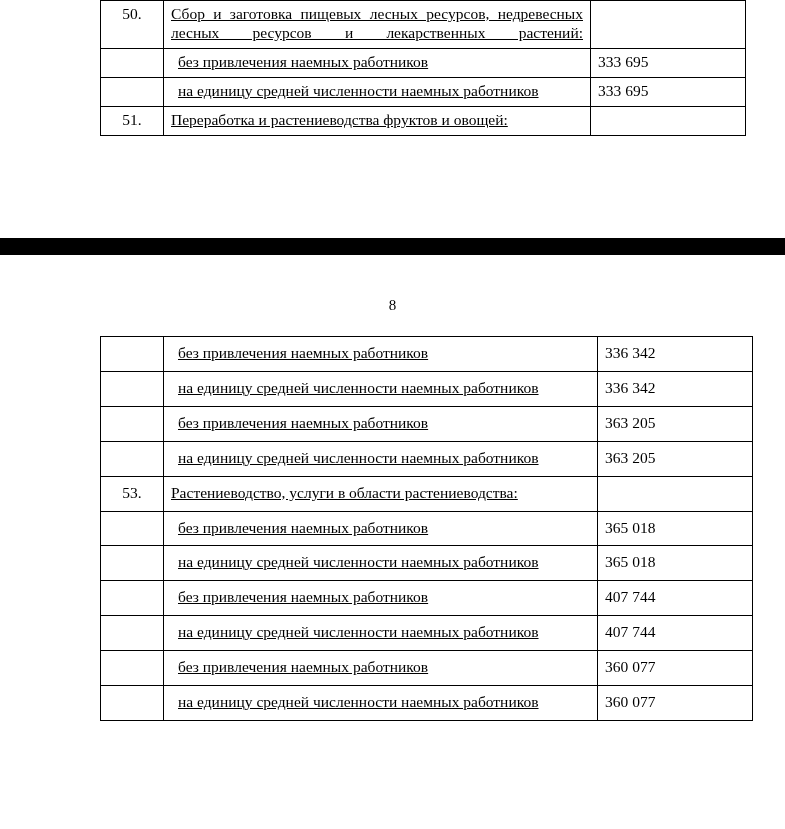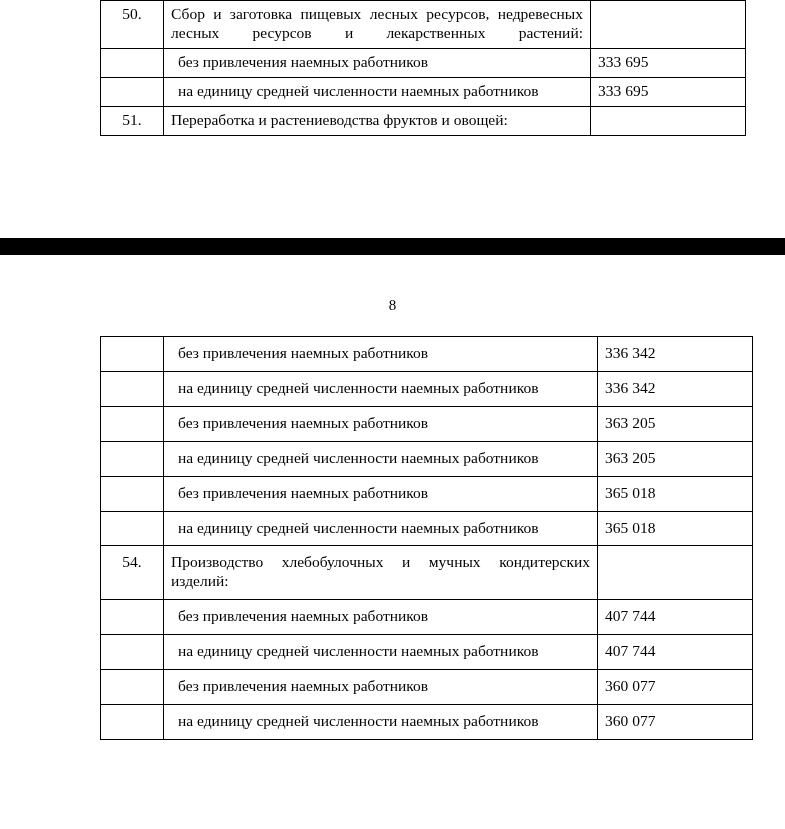--- a/index.html
+++ b/index.html
@@ -32,20 +32,21 @@
     font-size: 15.5px;
     line-height: 1.22;
     vertical-align: top;
   }
   .col-num {
     width: 48px;
     text-align: center;
   }
   .col-name {
     width: 412px;
+    text-decoration: underline;
   }
   .col-val {
     width: 140px;
     text-align: left;
   }
   .justify {
     text-align: justify;
     text-align-last: justify;
   }
   .sub-row .col-name {
@@ -142,34 +143,34 @@
           <tr class="sub-row">
             <td class="col-num"></td>
             <td class="col-name">без привлечения наемных работников</td>
             <td class="col-val">363 205</td>
           </tr>
           <tr class="sub-row">
             <td class="col-num"></td>
             <td class="col-name">на единицу средней численности наемных работников</td>
             <td class="col-val">363 205</td>
           </tr>
+          <tr>
+            <td class="col-num">53.</td>
+            <td class="col-name">Растениеводство, услуги в области растениеводства:</td>
+            <td class="col-val"></td>
+          </tr>
           <tr class="sub-row">
             <td class="col-num"></td>
             <td class="col-name">без привлечения наемных работников</td>
             <td class="col-val">365 018</td>
           </tr>
           <tr class="sub-row">
             <td class="col-num"></td>
             <td class="col-name">на единицу средней численности наемных работников</td>
             <td class="col-val">365 018</td>
-          </tr>
-          <tr>
-            <td class="col-num">54.</td>
-            <td class="col-name justify">Производство хлебобулочных и мучных кондитерских изделий:</td>
-            <td class="col-val"></td>
           </tr>
           <tr class="sub-row">
             <td class="col-num"></td>
             <td class="col-name">без привлечения наемных работников</td>
             <td class="col-val">407 744</td>
           </tr>
           <tr class="sub-row">
             <td class="col-num"></td>
             <td class="col-name">на единицу средней численности наемных работников</td>
             <td class="col-val">407 744</td>

